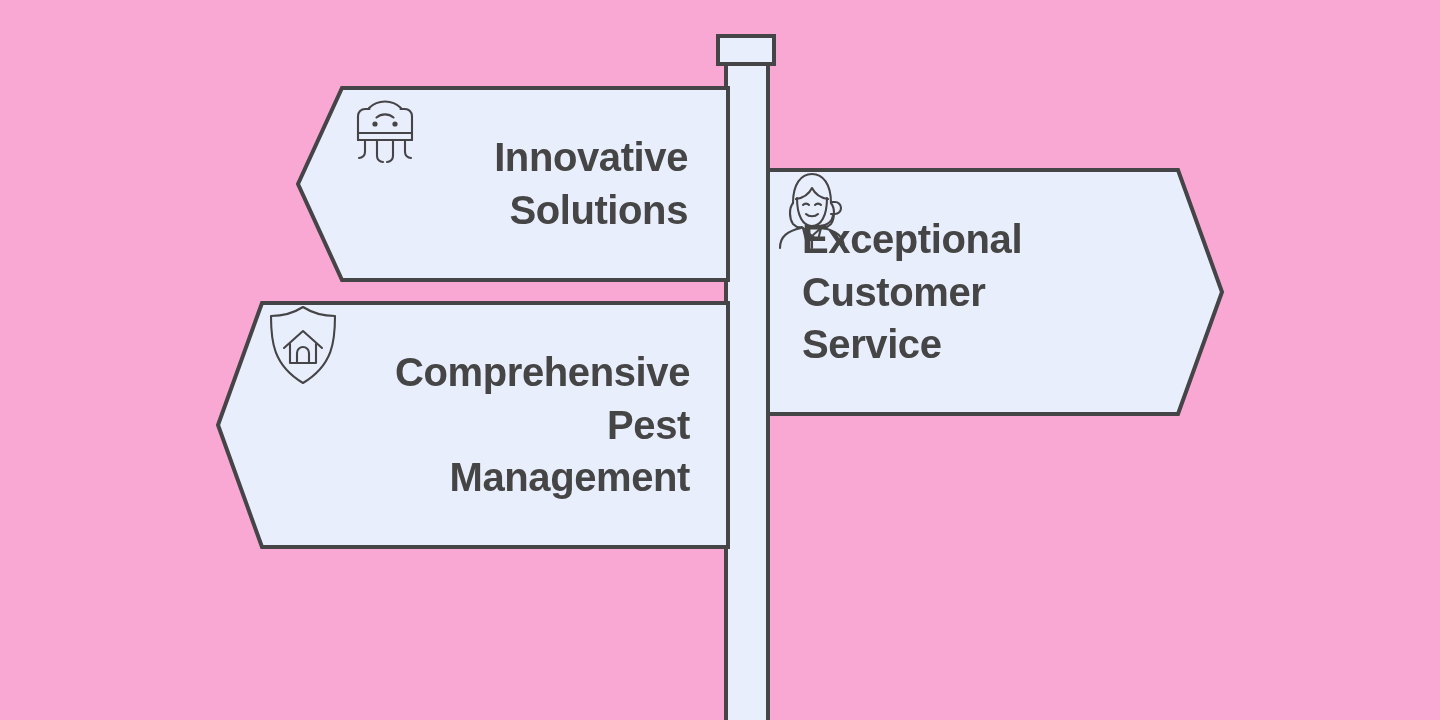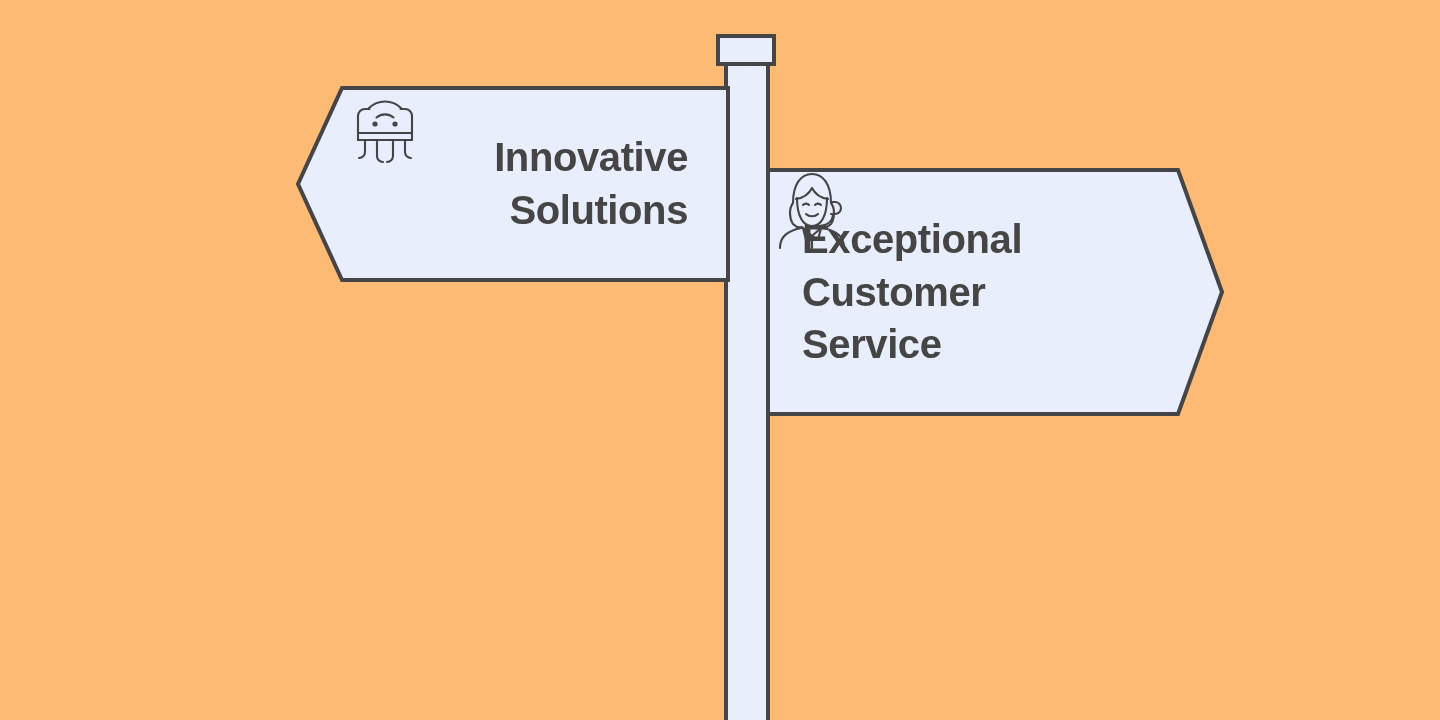--- a/index.html
+++ b/index.html
@@ -10,21 +10,21 @@
   body {
     width: 1440px;
     height: 720px;
     overflow: hidden;
     font-family: "Liberation Sans", sans-serif;
   }
   #stage {
     position: relative;
     width: 1440px;
     height: 720px;
-    background: #fdba74;
+    background: #f9a8d4;
   }
   
   .post-shape {
     position: absolute;
     background: #e9eefc;
     border: 4px solid #454547;
     box-sizing: border-box;
   }
   #post-cap {
     left: 716px;
@@ -140,20 +140,41 @@
           <path d="M35 55 L35 70 A6 6 0 0 0 41 76"></path>
           <path d="M51 55 L51 70 A6 6 0 0 1 45 76"></path>
           <path d="M63 55 L63 66 A6 6 0 0 0 69 72"></path>
         </svg>
       </span>
       <span class="sign-label">Innovative
 Solutions</span>
     </div>
   </div>
 
+  <div class="sign" id="sign-pest">
+    <svg width="514" height="248" viewBox="0 0 514 248">
+      <polygon class="sign-poly" points="46,2 512,2 512,246 46,246 2,124"></polygon>
+    </svg>
+    <div class="sign-content">
+      <span class="icon-box">
+        <svg width="82" height="88" viewBox="0 0 82 88" class="line-icon">
+          <path d="M41 6 C30 13 18 15 9 15 C9 40 11 64 41 82 C71 64 73 40 73 15 C64 15 52 13 41 6 Z"></path>
+
+          <polyline points="22,47 41,30 60,47"></polyline>
+
+          <polyline points="28,43 28,62 54,62 54,43"></polyline>
+
+          <path d="M35 62 L35 52 A6 6 0 0 1 47 52 L47 62"></path>
+        </svg>
+      </span>
+      <span class="sign-label">Comprehensive
+Pest
+Management</span>
+    </div>
+  </div>
 
   <div class="sign" id="sign-service">
     <svg width="458" height="248" viewBox="0 0 458 248">
       <polygon class="sign-poly" points="2,2 412,2 456,124 412,246 2,246"></polygon>
     </svg>
     <div class="sign-content">
       <span class="sign-label">Exceptional
 Customer
 Service</span>
       <span class="icon-box">

